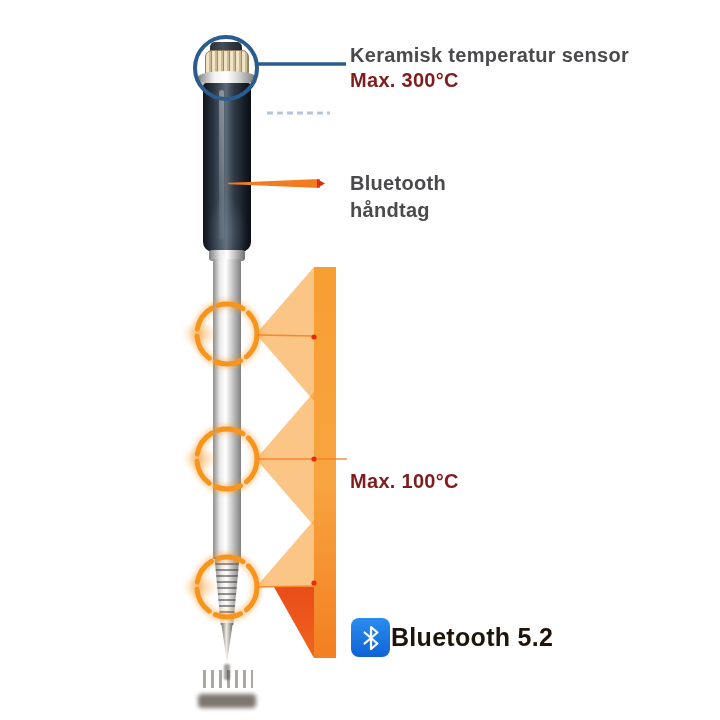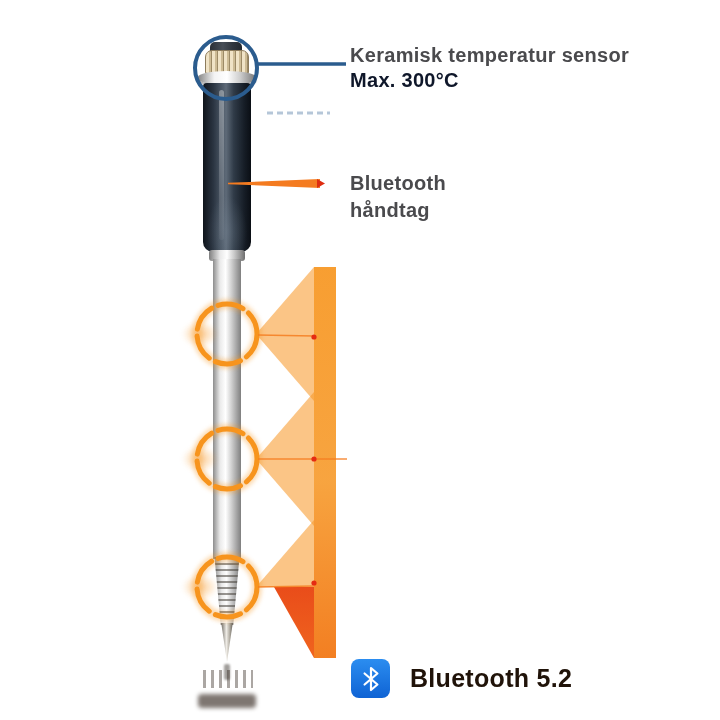--- a/index.html
+++ b/index.html
@@ -55,29 +55,29 @@
   .arrow-bar{left:228px;top:179px;width:92px;height:9px;background:#f47b20;
      clip-path:polygon(0 42%,100% 0,100% 100%,0 58%);}
   .arrow-tip{left:317px;top:179px;width:8px;height:9px;background:#de2c10;
      clip-path:polygon(0 0,100% 50%,0 100%);}
 
   
   #overlay{left:0;top:0;width:720px;height:720px;pointer-events:none;}
 
   
   .lbl-title{color:#4a4a4d;font-weight:bold;font-size:20px;letter-spacing:.3px;}
-  .lbl-red{color:#0f172a;font-weight:bold;font-size:20px;letter-spacing:.3px;}
+  .lbl-red{color:#7f1d1d;font-weight:bold;font-size:20px;letter-spacing:.3px;}
   .ambient-title{left:350px;top:44px;}
   .ambient-value{left:350px;top:69px;}
   .handle-label{left:350px;top:170px;white-space:pre-line;line-height:27px;}
   .internal-title{left:350px;top:446px;}
   .internal-value{left:350px;top:470px;}
 
   
-  .bt-row{left:351px;top:618px;display:flex;align-items:center;gap:20px;margin-top:41px;}
+  .bt-row{left:351px;top:618px;display:flex;align-items:center;gap:1px;}
   .bt-icon{width:39px;height:39px;border-radius:8px;
      background:linear-gradient(180deg,#2b8df0,#0f63d4);display:flex;align-items:center;justify-content:center;}
   .bt-label{color:#201309;font-weight:bold;font-size:25px;letter-spacing:.3px;}
 </style>
 </head>
 <body>
 
 <div id="canvas">
 
   <div class="abs beam-bar"></div>
@@ -134,20 +134,21 @@
       <circle cx="314" cy="583" r="2.6"></circle>
     </g>
   </svg>
 
   <div class="abs lbl-title ambient-title">Keramisk temperatur sensor</div>
   <div class="abs lbl-red ambient-value">Max. 300°C</div>
 
   <div class="abs lbl-title handle-label">Bluetooth
 håndtag</div>
 
+  <div class="abs lbl-red internal-value">Max. 100°C</div>
 
   <div class="abs bt-row">
     <div class="bt-icon">
       <svg width="22" height="28" viewBox="0 0 24 28">
         <polyline points="5,8 19,20 12,26 12,2 19,8 5,20" fill="none" stroke="#ffffff" stroke-width="2.4" stroke-linejoin="round" stroke-linecap="round"></polyline>
       </svg>
     </div>
     <div class="bt-label">Bluetooth 5.2</div>
   </div>
 

